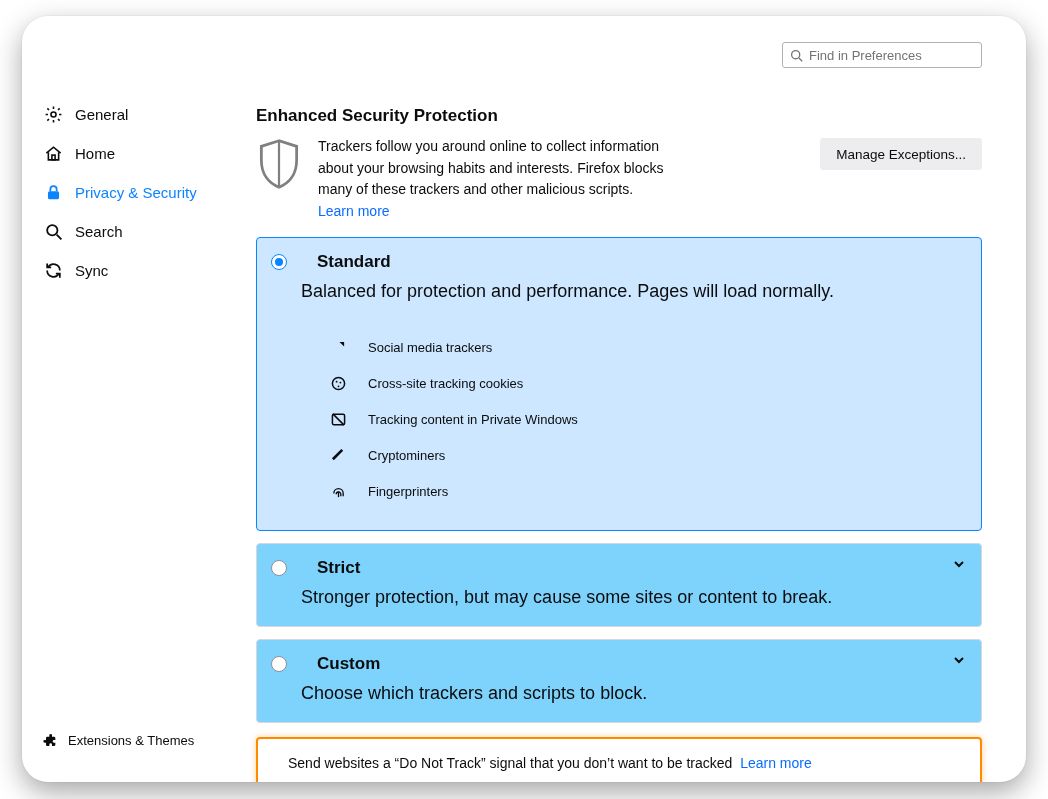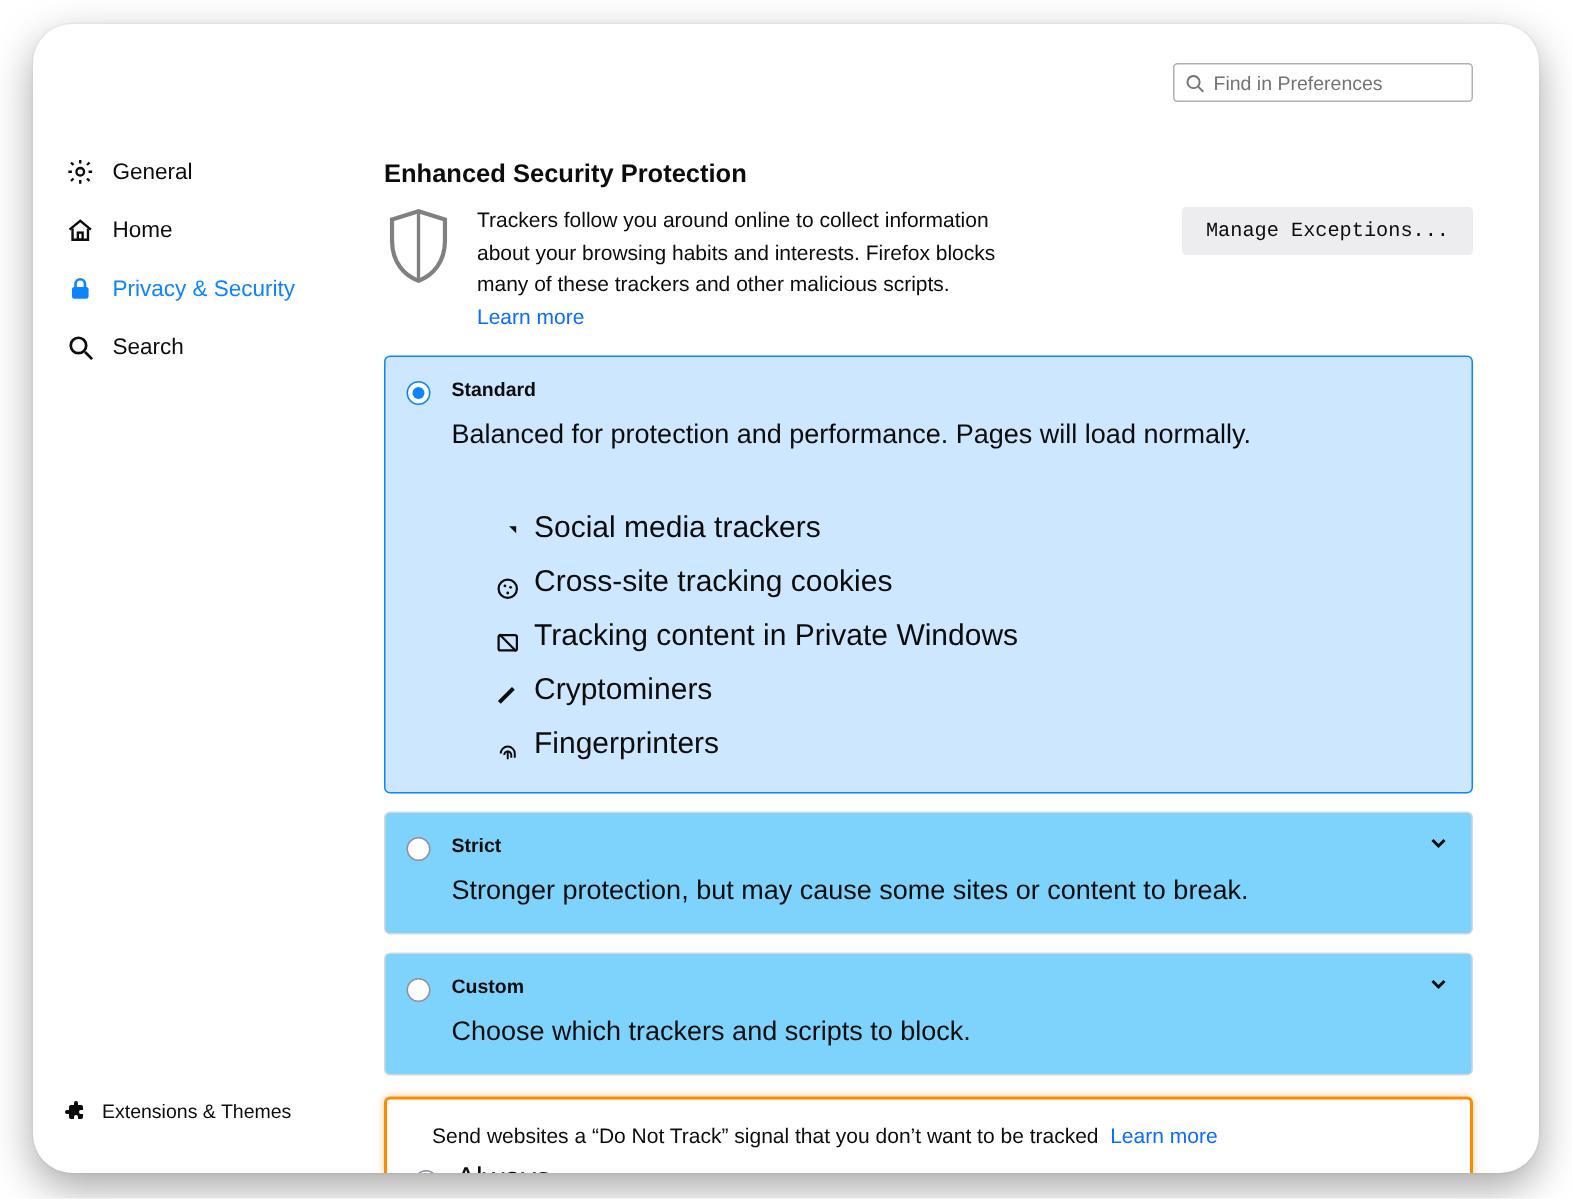--- a/index.html
+++ b/index.html
@@ -64,51 +64,51 @@
     display:flex; align-items:flex-start; gap:16px; position:relative; margin-bottom:14px;
   }
   .etp-head .shield { width:46px; height:52px; flex:none; margin-top:2px; color:#808080; }
   .etp-desc { flex:1; font-size:14px; line-height:1.55; color:#0c0c0d; max-width:380px; }
   .learn-link { color:#0a6cff; cursor:pointer; }
   .btn {
     background:#ededf0; border:none; border-radius:3px;
     height:32px; padding:0 16px; font-size:13.5px; color:#0c0c0d;
     cursor:default;
   }
-  .etp-head .btn { position:absolute; right:0; top:2px;font-family:Liberation Mono, monospace; }
+  .etp-head .btn { position:absolute; right:0; top:2px; }
 
   .opt-card {
     border:1px solid #d7d7db; border-radius:4px; margin:0 0 12px 0;
     background:#7dd3fc; position:relative;
   }
   .opt-card.selected {
     background:#cce7ff; border-color:#0a84ff;
   }
   .opt-header {
     display:flex; align-items:flex-start; gap:14px;
     padding:14px 20px 6px 14px;
   }
   .radio {
     width:16px; height:16px; border:1px solid #8f8f9d; border-radius:50%;
     background:#fff; flex:none; margin-top:2px; position:relative;
   }
   .radio.checked { border-color:#0a84ff; }
   .radio.checked::after {
     content:""; position:absolute; inset:3px; border-radius:50%; background:#0a84ff;
   }
-  .opt-title { font-weight:700; font-size:13px; }
+  .opt-title { font-weight:700; font-size:17px;margin-left:16px; }
   .opt-sub { font-size:18px; color:#0c0c0d; padding:0 20px 16px 44px; line-height:1.45; }
   .chev { position:absolute; right:16px; top:14px; width:12px; height:12px; color:#0c0c0d; }
 
   .block-list {
     list-style:none; margin:0; padding:10px 20px 20px 74px;
   }
   .block-list li {
-    display:flex; align-items:flex-end; gap:10px;
-    font-size:20px; color:#0c0c0d; height:36px;
+    display:flex; align-items:center; gap:22px;
+    font-size:13px; color:#0c0c0d; height:36px;
   }
   .block-list svg { width:15px; height:15px; flex:none; }
 
   .dnt-box {
     margin-top:14px; border:2px solid #ff8a00; border-radius:4px;
     padding:16px 18px 18px 18px;
     box-shadow:0 0 6px rgba(255,138,0,0.4);
   }
   .dnt-text { font-size:14px; color:#0c0c0d;margin-left:12px; }
   .dnt-options { margin-top:10px; display:flex; flex-direction:column; gap:12px; }
@@ -155,20 +155,29 @@
             </svg>
             <span>Privacy &amp; Security</span>
           </div>
           <div class="side-item">
             <svg viewBox="0 0 24 24" fill="none" stroke="currentColor" stroke-width="2.3">
               <circle cx="10.5" cy="10.5" r="6.5"></circle>
                 <line x1="16" y1="16" x2="22" y2="22"></line>
             </svg>
             <span>Search</span>
           </div>
+          <div class="side-item">
+            <svg viewBox="0 0 24 24" fill="none" stroke="currentColor" stroke-width="2.2">
+              <path d="M20 12a8 8 0 0 0-14.9-4"></path>
+                <polyline points="4 3 4 8 9 8"></polyline>
+              <path d="M4 12a8 8 0 0 0 14.9 4"></path>
+                <polyline points="20 21 20 16 15 16"></polyline>
+            </svg>
+            <span>Sync</span>
+          </div>
 
           <div class="sidebar-footer">
             <svg viewBox="0 0 24 24" fill="currentColor">
               <path d="M13 3a2 2 0 0 1 2 2v2h3a2 2 0 0 1 2 2v3h-2a2 2 0 1 0 0 4h2v3a2 2 0 0 1-2 2h-3v-2a2 2 0 1 0-4 0v2H8a2 2 0 0 1-2-2v-3H4a2 2 0 1 1 0-4h2V9a2 2 0 0 1 2-2h3V5a2 2 0 0 1 2-2z"></path>
             </svg>
             <span>Extensions &amp; Themes</span>
           </div>
         </nav>
 
         <main class="main">

